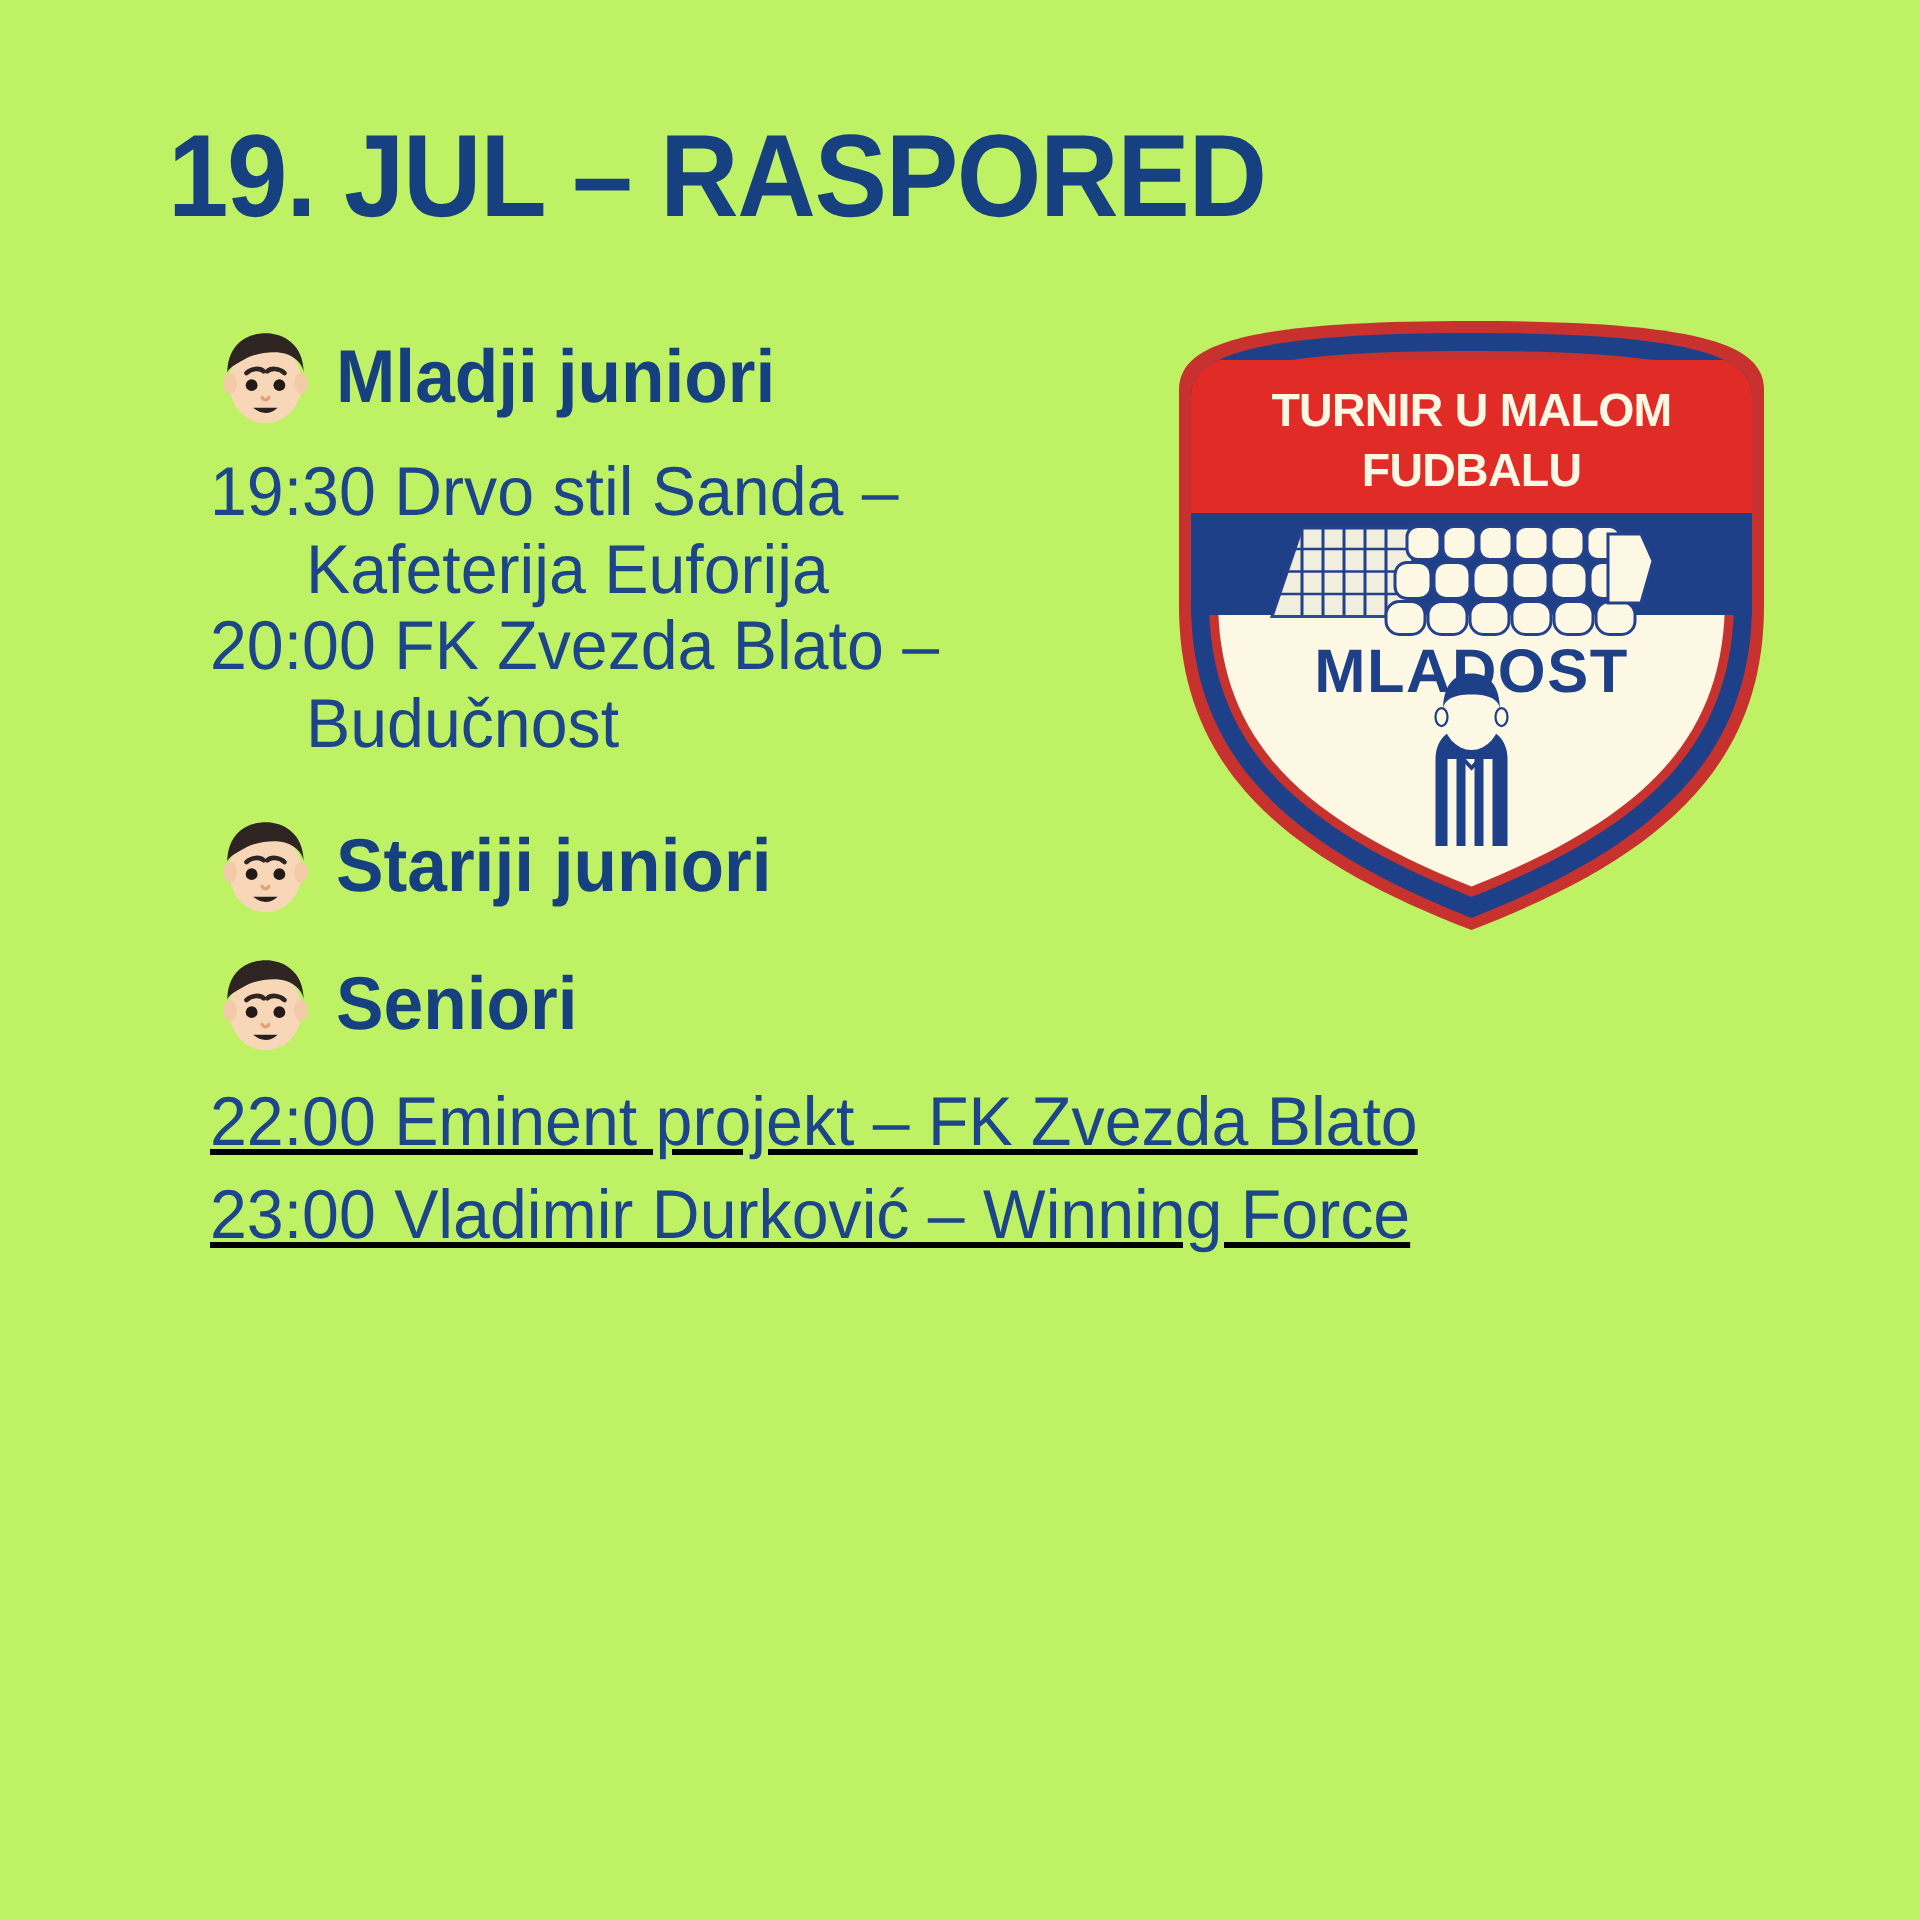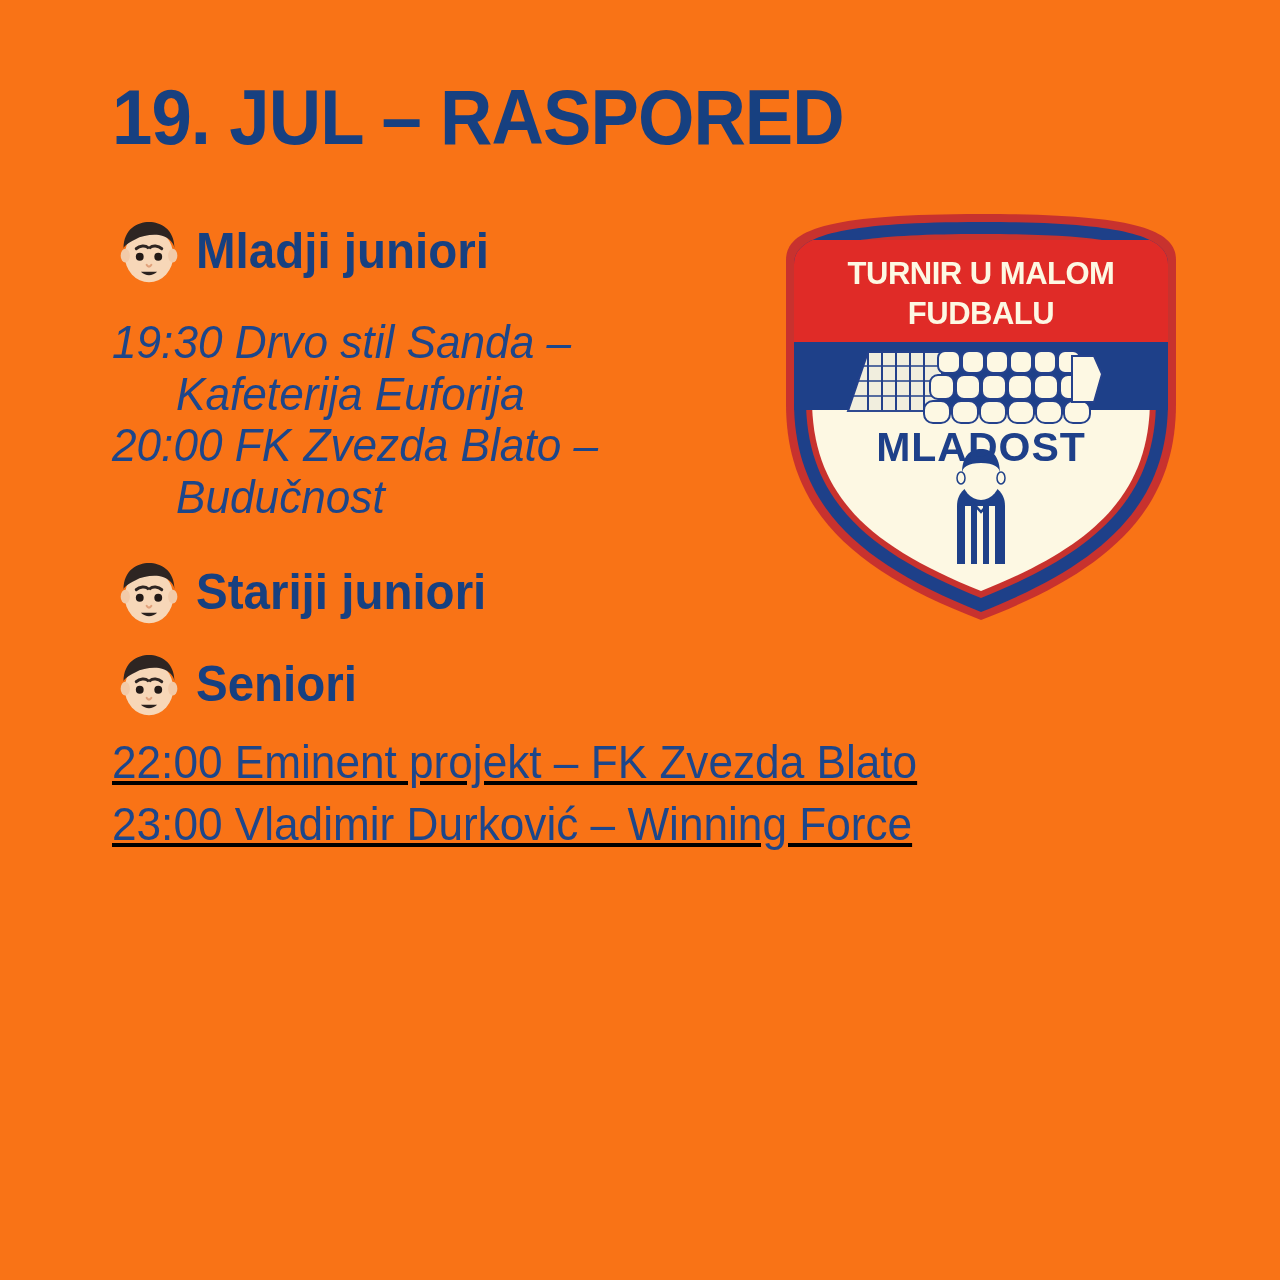--- a/index.html
+++ b/index.html
@@ -13,21 +13,21 @@
     background: #fdfdf1;
     font-family: "Liberation Sans", sans-serif;
     overflow: hidden;
     position: relative;
   }
 
   .poster {
     position: relative;
     width: 1280px;
     height: 1280px;
-    background: #f97316;
+    background: #bef264;
   }
 
   
   .title {
     position: absolute;
     left: 112px;
     top: 78px;
     font-size: 78px;
     font-weight: 700;
     letter-spacing: -1px;
@@ -37,20 +37,21 @@
     transform-origin: left top;
     line-height: 1.0;
   }
 
   
   .content {
     position: absolute;
     left: 0;
     top: 214px;
     width: 760px;
+    padding-left: 28px;
   }
 
   .section {
     position: relative;
   }
 
   .section-head {
     display: flex;
     align-items: center;
     gap: 10px;
@@ -92,21 +93,21 @@
   .match .cont {
     display: block;
     padding-left: 1.45em;
   }
   .match.indent {
     padding-left: 28px;
   }
 
   
   .sec-1 { margin-top: 0px; }
-  .sec-1 .match-list { margin-top: 29px; font-style: italic; }
+  .sec-1 .match-list { margin-top: 14px; }
   .sec-2 { margin-top: 32px; }
   .sec-2 .match-list { margin-top: 16px; }
   .sec-2 .match + .match { margin-top: 10px; }
   .sec-3 { margin-top: 18px; }
   .sec-3 .match-list { margin-top: 16px; text-decoration: underline; }
   .sec-3 .match + .match { margin-top: 10px; }
 
   
   .crest {
     position: absolute;

